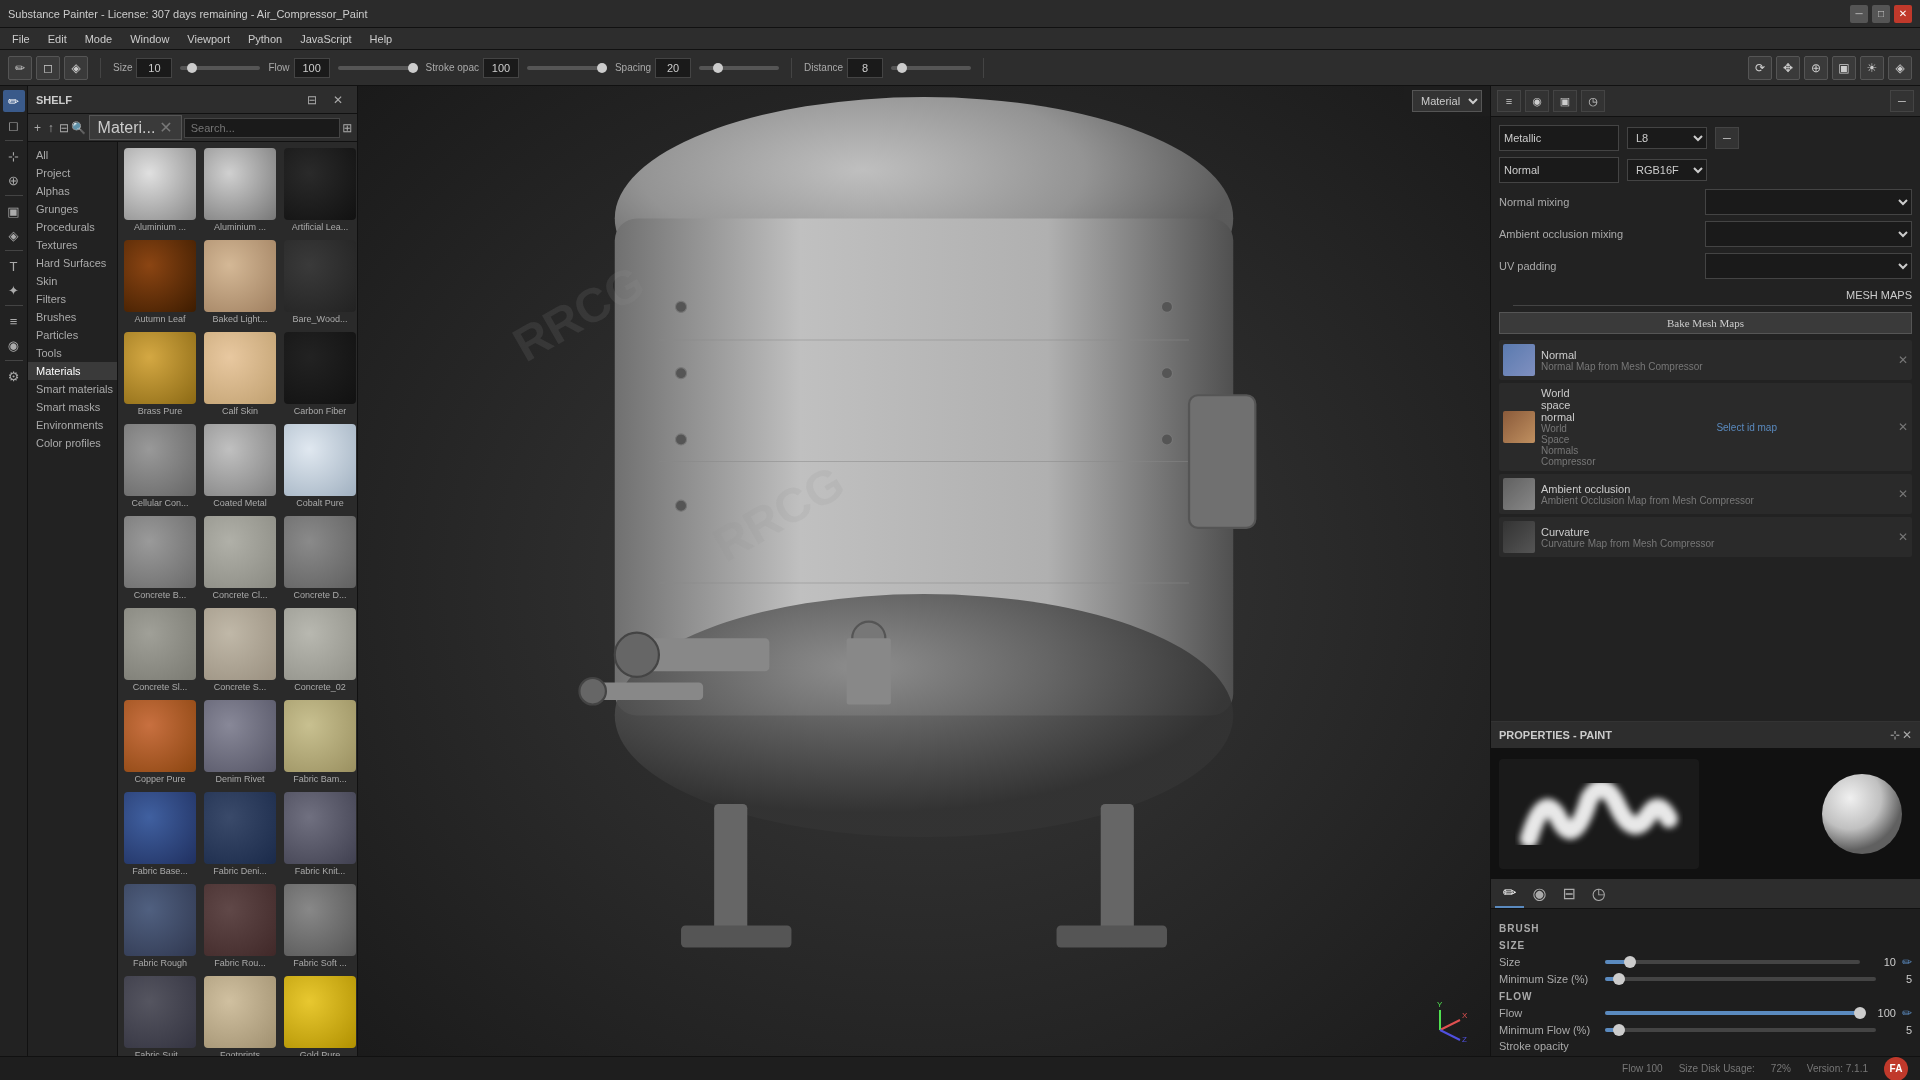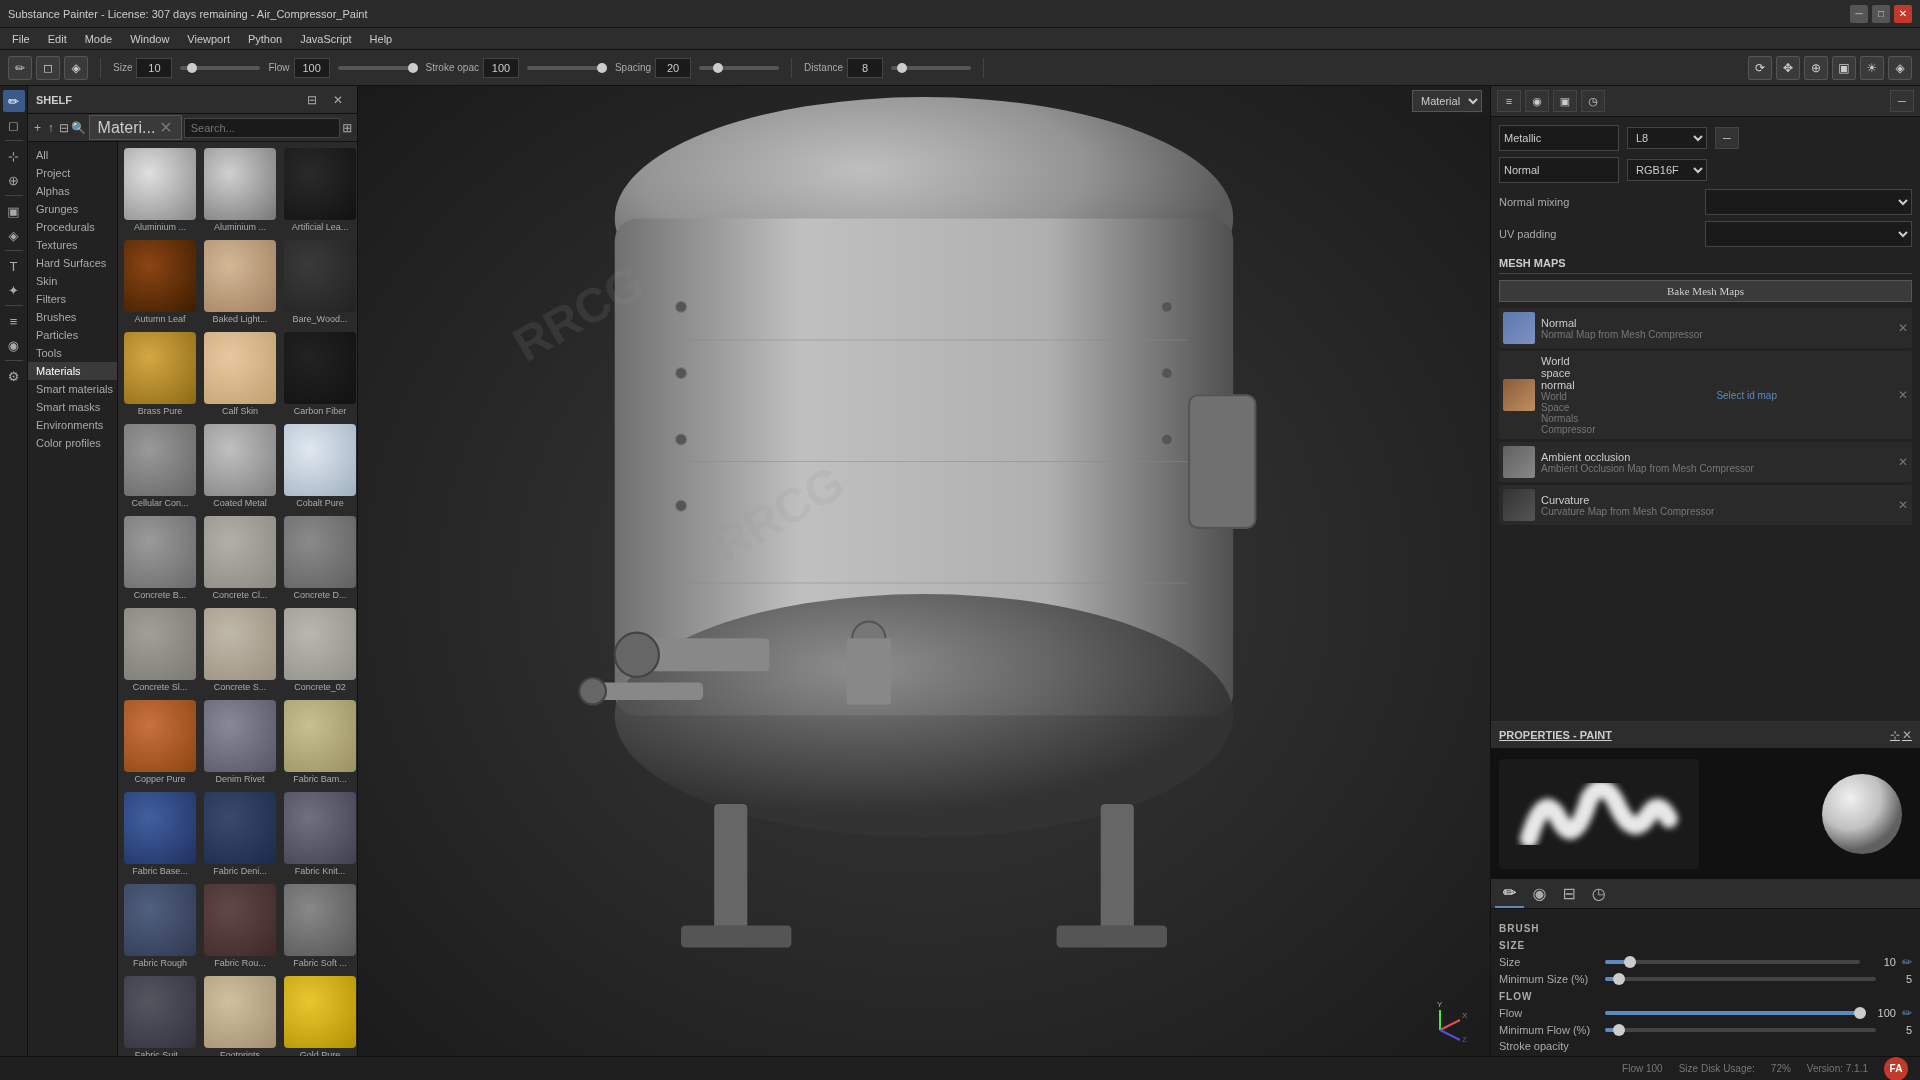--- a/index.html
+++ b/index.html
@@ -74,37 +74,37 @@
     .right-tab .tab-close { margin-left: 4px; color: #777; cursor: pointer; }
 
     
     #texture-set-content { flex: 1; overflow-y: auto; padding: 8px; }
     .ts-row { display: flex; align-items: center; margin-bottom: 6px; gap: 8px; }
     .ts-label { color: #aaa; font-size: 11px; flex: 1; }
     .ts-select { background: #1a1a1a; border: 1px solid #444; color: #ccc; height: 22px; padding: 12px 4px; font-size: 11px; flex: 1; }
     .ts-select-small { background: #1a1a1a; border: 1px solid #444; color: #ccc; height: 22px; padding: 0 4px; font-size: 11px; width: 80px; }
     .ts-icon-btn { background: #333; border: 1px solid #444; color: #ccc; width: 24px; height: 22px; display: flex; align-items: center; justify-content: center; cursor: pointer; font-size: 11px; }
 
-    .section-header { color: #ccc; font-size: 11px; font-weight: bold; margin: 10px 0 6px 0; padding-bottom: 4px; border-bottom: 1px solid #444; }
+    .section-header { color: #ccc; font-size: 11px; font-weight: normal; margin: 10px 0 6px 14px; padding-bottom: 4px; border-bottom: 1px solid #444; text-align: right; }
 
     
     .mesh-map-item { display: flex; align-items: center; gap: 6px; padding: 4px; background: #2a2a2a; border-radius: 2px; margin-bottom: 3px; }
     .mesh-map-thumb { width: 32px; height: 32px; background: #444; border-radius: 2px; flex-shrink: 0; }
     .mesh-map-info { flex: 1; }
     .mesh-map-name { color: #ccc; font-size: 11px; }
     .mesh-map-sub { color: #777; font-size: 10px; }
     .mesh-map-close { color: #777; cursor: pointer; font-size: 12px; }
     .mesh-map-add { color: #5a8abf; font-size: 10px; cursor: pointer; padding: 2px 4px; }
 
     
     .bake-btn { background: #3a3a3a; border: 1px solid #555; color: #ccc; padding: 4px 12px; cursor: pointer; font-size: 11px; width: 100%; margin-bottom: 6px; font-family: Liberation Serif, serif; }
 
     
     #properties-section { background: #1e1e1e; border-top: 1px solid #333; }
-    #properties-header { background: #2d2d2d; padding: 6px 8px; display: flex; align-items: center; justify-content: space-between; border-bottom: 1px solid #111; text-decoration: underline; }
+    #properties-header { background: #2d2d2d; padding: 6px 8px; display: flex; align-items: center; justify-content: space-between; border-bottom: 1px solid #111; }
     #properties-header .prop-title { color: #ccc; font-size: 11px; font-weight: bold; }
     .prop-header-btns { display: flex; gap: 2px; }
     .prop-header-btn { background: transparent; border: none; color: #aaa; cursor: pointer; font-size: 12px; }
 
     
     #brush-preview { background: #111; height: 130px; display: flex; align-items: center; justify-content: space-between; padding: 8px; }
     .brush-stroke-preview { width: 200px; height: 110px; background: #1a1a1a; border-radius: 4px; display: flex; align-items: center; justify-content: center; }
     .brush-sphere-preview { width: 100px; height: 110px; display: flex; align-items: center; justify-content: center; }
 
     
@@ -552,20 +552,26 @@
 
       
       <div class="ts-row">
         <span class="ts-label">Normal mixing</span>
         <select class="ts-select">
           <option>Combine</option>
         </select>
       </div>
 
       
+      <div class="ts-row">
+        <span class="ts-label">Ambient occlusion mixing</span>
+        <select class="ts-select">
+          <option>Multiply</option>
+        </select>
+      </div>
 
       
       <div class="ts-row">
         <span class="ts-label">UV padding</span>
         <select class="ts-select">
           <option>3D Space Neighbor</option>
         </select>
       </div>
 
       

